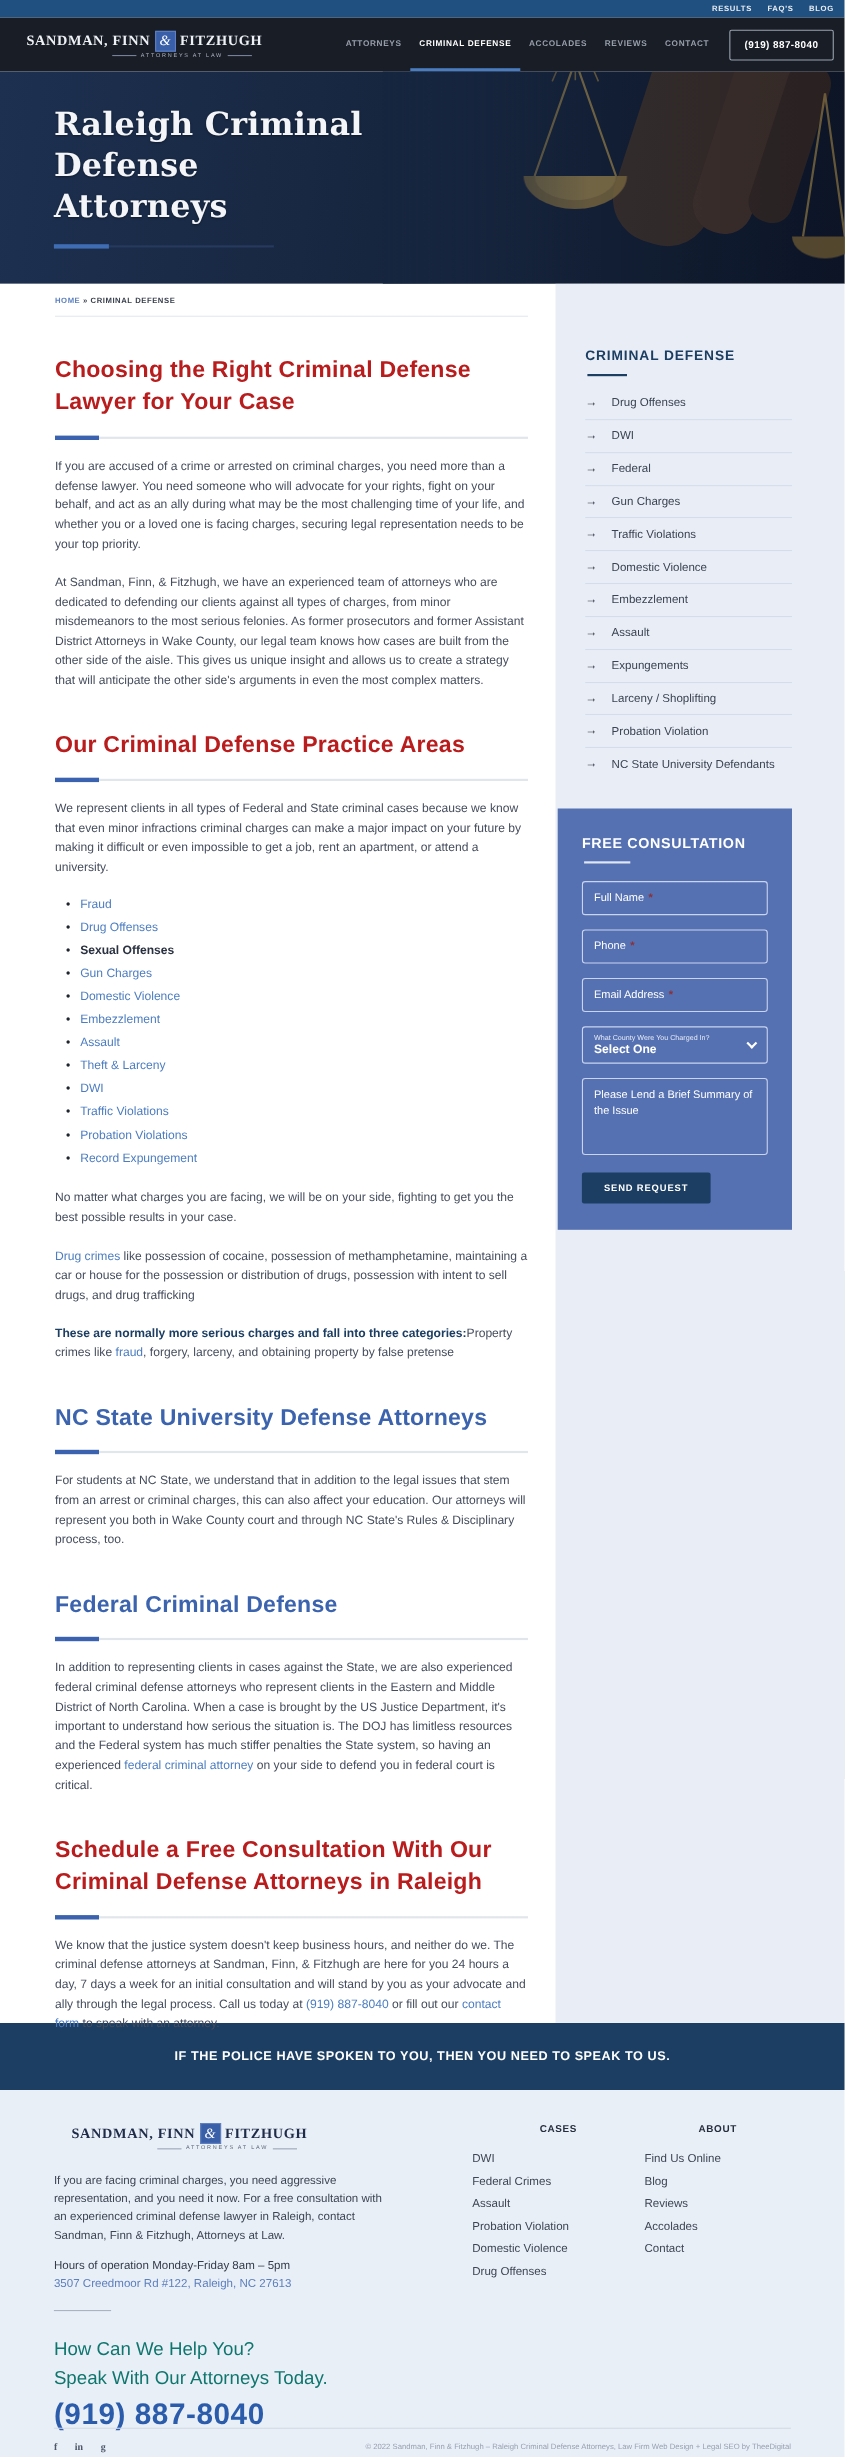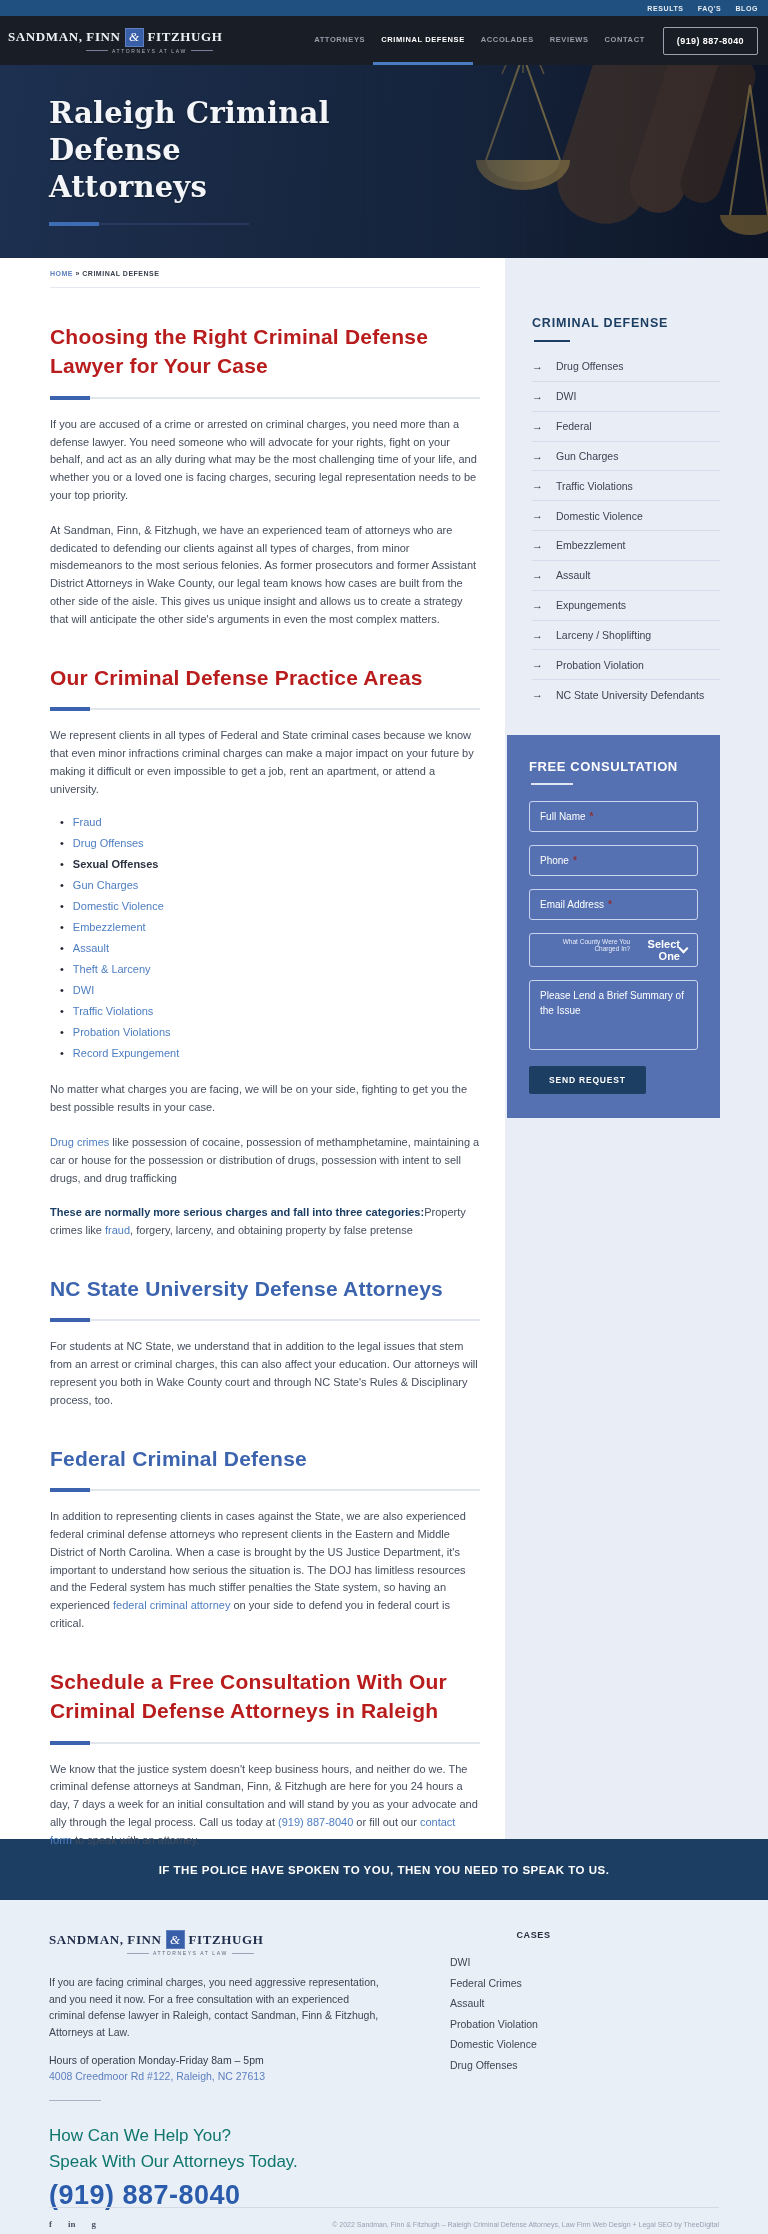--- a/index.html
+++ b/index.html
@@ -6,21 +6,21 @@
   body { background:#fff; }
   .page { width:768px; height:2234px; margin:0 auto; position:relative; background:#fff;
           font-family:"Liberation Sans", sans-serif; overflow:hidden; }
 
   
   .topbar { height:16px; background:#20507f; display:flex; align-items:center; justify-content:flex-end; padding:0 10px; gap:14px; }
   .topbar a { color:#e9edf4; font-size:7px; font-weight:bold; letter-spacing:.6px; text-decoration:none; }
 
   
   .header { height:49px; background:#191d26; display:flex; align-items:center; padding:0 10px 0 8px; }
-  .logo { display:flex; flex-direction:column; text-decoration:none; }
+  .logo { display:flex; flex-direction:column; text-decoration:none;margin-left:16px; }
   .logo-row { display:flex; align-items:center; gap:4px; font-family:"Liberation Serif", serif; }
   .logo-name { font-size:13px; letter-spacing:.6px; font-weight:bold; text-transform:uppercase; white-space:nowrap; }
   .header .logo-name { color:#eef1f5; }
   .amp-box { width:19px; height:19px; background:#3a5fa9; border:1px solid #5f7fc0; display:flex; align-items:center; justify-content:center;
              color:#fff; font-family:"Liberation Serif", serif; font-style:italic; font-size:13px; flex:0 0 auto; }
   .logo-tagline { display:flex; align-items:center; gap:4px; margin-top:1px; margin-left:78px; }
   .logo-tagline .tl { flex:0 0 22px; height:1px; background:#77809a; }
   .logo-tagline span { font-size:5px; letter-spacing:1.6px; text-transform:uppercase; white-space:nowrap; }
   .header .logo-tagline span { color:#aeb5c2; }
 
@@ -72,21 +72,21 @@
   .side-menu .arr { color:#2b3342; font-size:11px; flex:0 0 auto; }
 
   .consult-box { margin:26px 48px 0 2px; background:#5571b2; padding:24px 22px 24px; }
   .consult-title { color:#fff; font-size:13px; font-weight:bold; letter-spacing:.6px; }
   .consult-rule { width:42px; height:2px; background:#dfe6f6; margin:9px 0 16px 2px; }
   .field { border:1px solid #c9d4f0; border-radius:3px; height:31px; display:flex; align-items:center;
            padding:0 10px; margin-bottom:13px; color:#fff; font-size:10px; cursor:text; }
   .field .req { color:#8d2f35; font-weight:bold; margin-left:4px; }
   .select { border:1px solid #c9d4f0; border-radius:3px; height:34px; display:flex; align-items:center;
             padding:0 10px; margin-bottom:13px; cursor:pointer; }
-  .select .sel-col { flex:1; display:flex; gap:1px;text-align:right; }
+  .select .sel-col { flex:1; display:flex; flex-direction:column; gap:1px; }
   .select .sel-label { color:#e7ecf8; font-size:6.5px; }
   .select .sel-value { color:#fff; font-size:11px; font-weight:bold; }
   .chev { width:7px; height:7px; border-right:2px solid #fff; border-bottom:2px solid #fff; transform:rotate(45deg); margin-top:-4px; }
   .textarea { border:1px solid #c9d4f0; border-radius:3px; height:70px; padding:8px 10px; color:#fff; font-size:10px;
               line-height:1.45; margin-bottom:16px; cursor:text; }
   .send-btn { display:inline-block; background:#1c3e63; color:#fff; border:none; font-family:inherit;
               font-size:8.5px; font-weight:bold; letter-spacing:.8px; padding:9px 20px; border-radius:2px; cursor:pointer; }
 
   
   .banner { height:61px; background:#1c3e63; display:flex; align-items:center; justify-content:center; }
@@ -365,21 +365,21 @@
             <span class="logo-name">Fitzhugh</span>
           </span>
           <span class="logo-tagline">
             <span class="tl"></span>
               <span>attorneys at law</span>
               <span class="tl"></span>
           </span>
         </a>
         <div class="foot-about">If you are facing criminal charges, you need aggressive representation, and you need it now. For a free consultation with an experienced criminal defense lawyer in Raleigh, contact Sandman, Finn &amp; Fitzhugh, Attorneys at Law.</div>
         <div class="foot-hours">Hours of operation Monday-Friday 8am – 5pm</div>
-        <a href="#" class="foot-addr">4008 Creedmoor Rd #122, Raleigh, NC 27613</a>
+        <a href="#" class="foot-addr">3507 Creedmoor Rd #122, Raleigh, NC 27613</a>
         <div class="foot-divider"></div>
         <div class="help1">How Can We Help You?</div>
         <div class="help2">Speak With Our Attorneys Today.</div>
         <a href="#" class="phone-big">(919) 887-8040</a>
       </div>
 
       <div class="foot-col">
         <div class="foot-col-head">
             <span>CASES</span>
             <span class="hl"></span>
@@ -387,20 +387,33 @@
         <div class="foot-links">
           <a href="#">DWI</a>
           <a href="#">Federal Crimes</a>
           <a href="#">Assault</a>
           <a href="#">Probation Violation</a>
           <a href="#">Domestic Violence</a>
           <a href="#">Drug Offenses</a>
         </div>
       </div>
 
+      <div class="foot-col about">
+        <div class="foot-col-head">
+            <span>ABOUT</span>
+            <span class="hl"></span>
+          </div>
+        <div class="foot-links">
+          <a href="#">Find Us Online</a>
+          <a href="#">Blog</a>
+          <a href="#">Reviews</a>
+          <a href="#">Accolades</a>
+          <a href="#">Contact</a>
+        </div>
+      </div>
     </div>
 
     <div class="foot-bottom-rule"></div>
     <div class="foot-bottom">
       <div class="socials">
         <a href="#">f</a>
         <a href="#">in</a>
         <a href="#">g</a>
       </div>
       <div class="copyright">© 2022 Sandman, Finn &amp; Fitzhugh – Raleigh Criminal Defense Attorneys, Law Firm Web Design + Legal SEO by TheeDigital</div>

